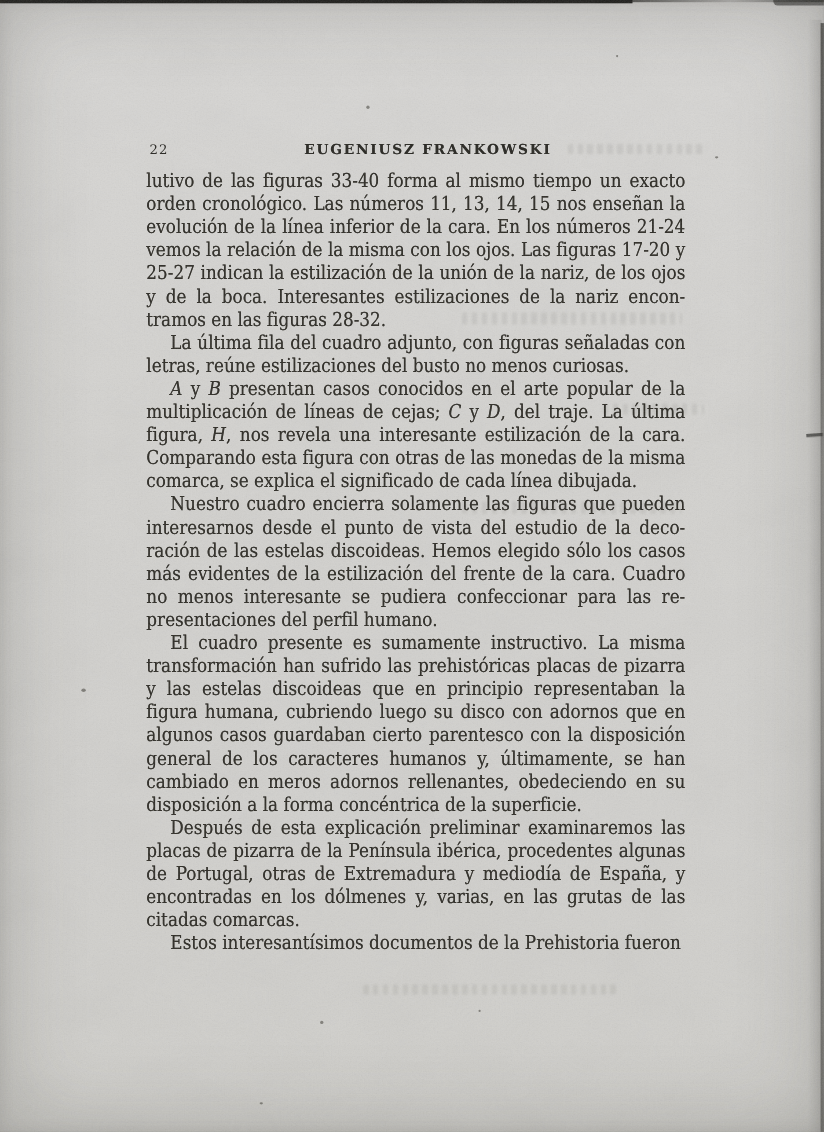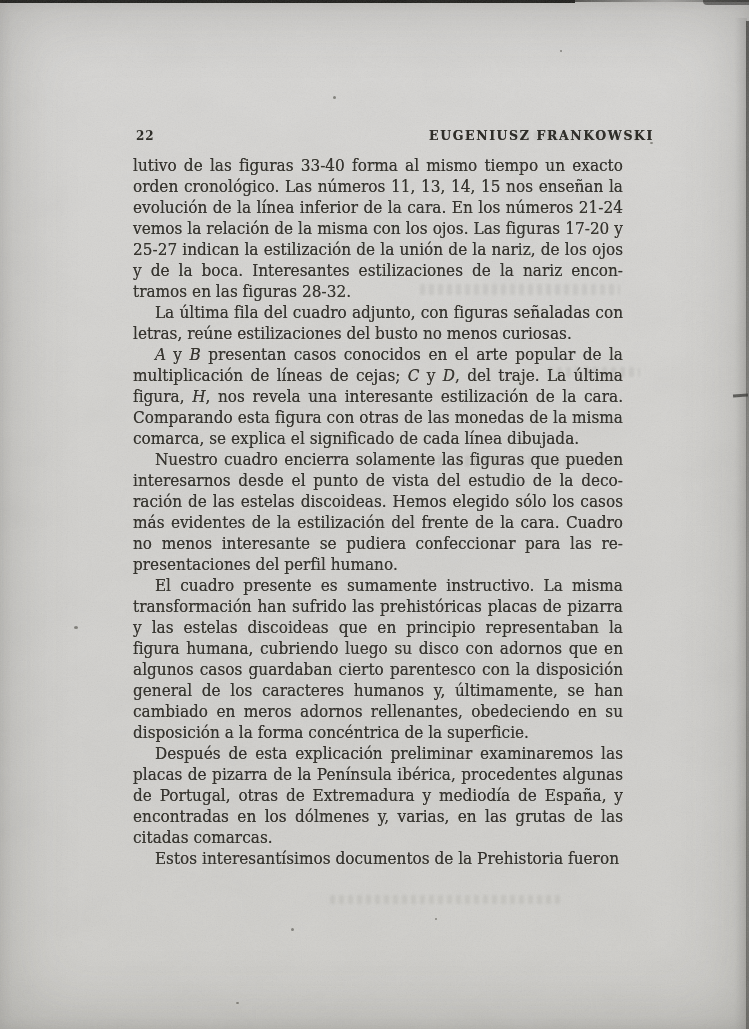--- a/index.html
+++ b/index.html
@@ -45,26 +45,26 @@
     background: rgba(40,40,37,0.7); transform: rotate(-4deg);
     filter: blur(0.4px); z-index: 6;
   }
   .vignette {
     position: absolute; inset: 0; z-index: 7; pointer-events: none;
     box-shadow: inset 0 0 75px rgba(62,60,54,0.28), inset 0 0 14px rgba(62,60,54,0.12);
   }
   
   .folio {
     position: absolute; left: 136px; top: 129px;
-    font-size: 12px; font-weight: bold; letter-spacing: 1px;
+    font-size: 12px; font-weight: normal; letter-spacing: 1px;
     color: #23221d; z-index: 3;
   }
   .running-header {
-    position: absolute; left: 164px; top: 128px; width: 490px;
-    text-align: right;
+    position: absolute; left: 144px; top: 128px; width: 490px;
+    text-align: center;
     font-size: 12.5px; font-weight: bold; letter-spacing: 1.6px;
     color: #23221d; z-index: 3;
     text-shadow: 0 0 0.5px rgba(35,34,29,0.65);
   }
   .body-text {
     position: absolute; left: 133px; top: 155px; width: 560px;
     transform: scaleX(0.875); transform-origin: 0 0;
     font-size: 17.5px; line-height: 21px;
     text-align: justify;
     color: #2a2822;

